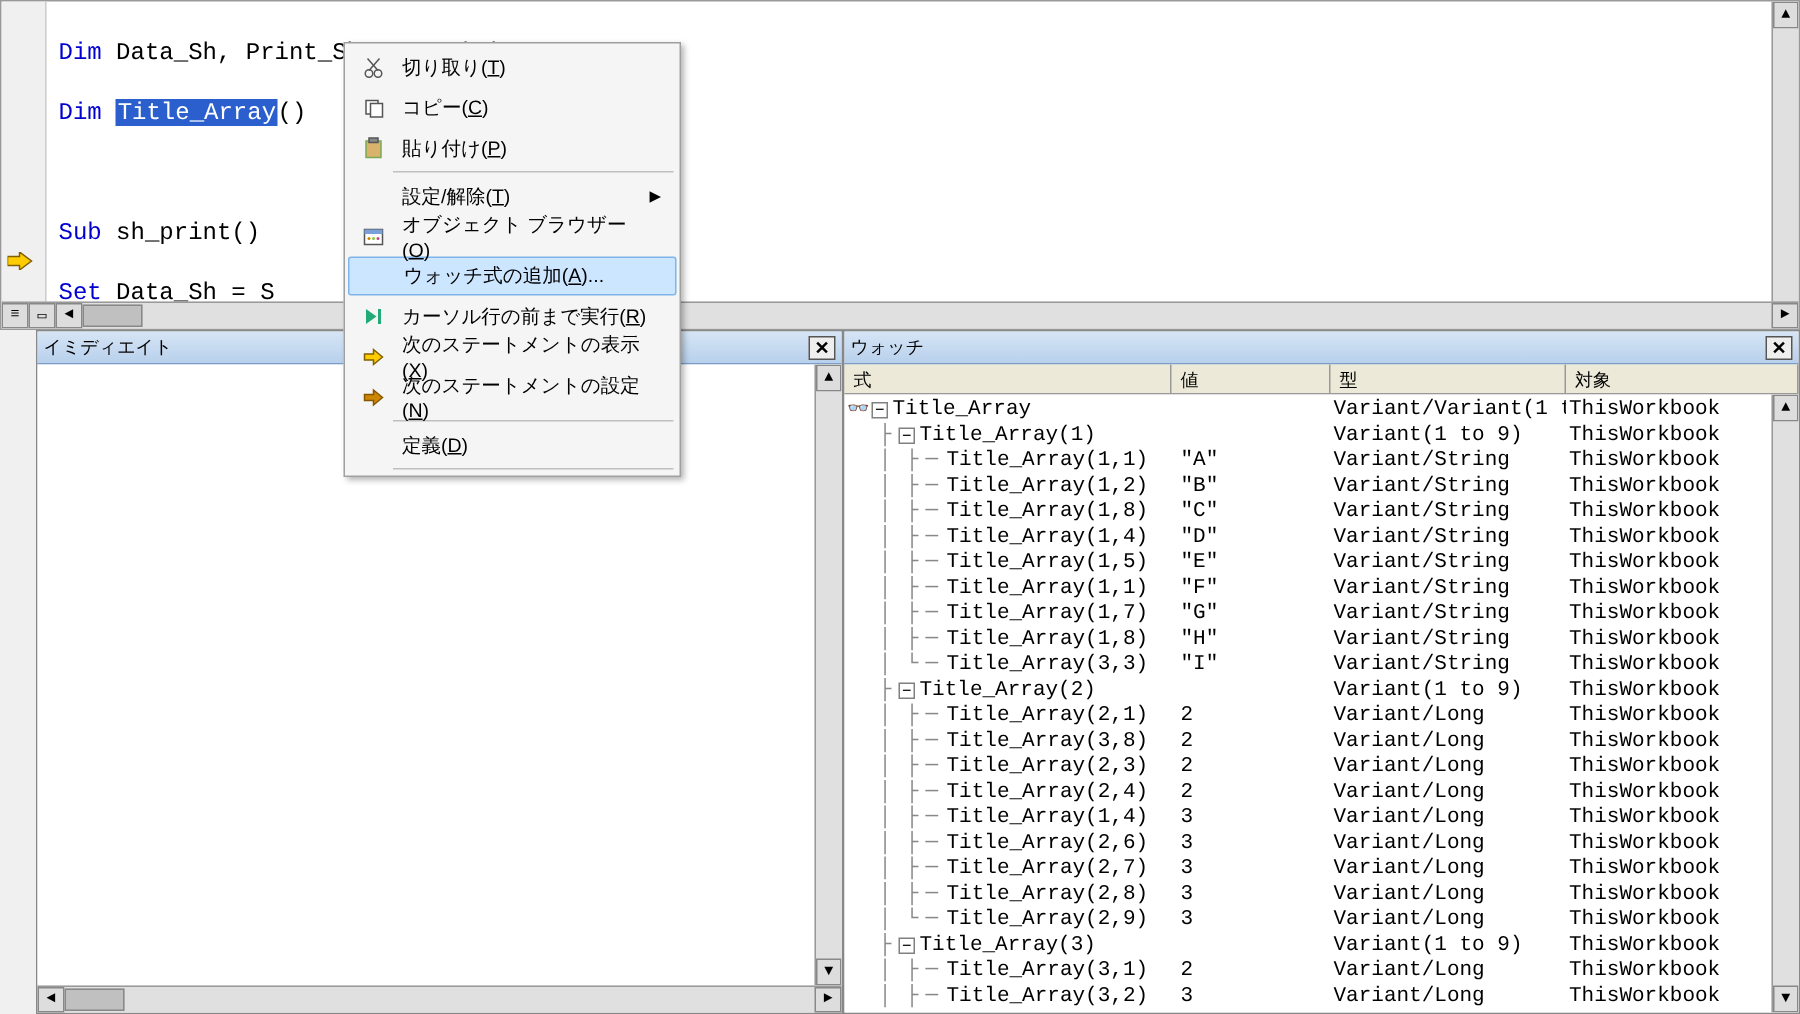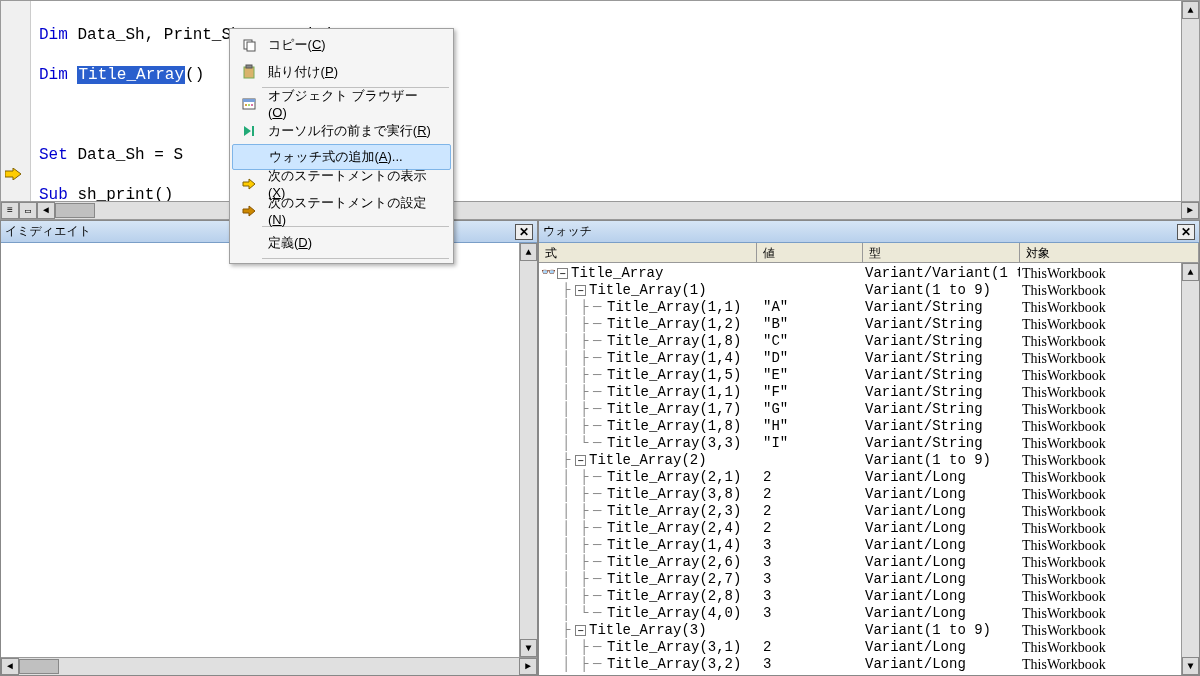--- a/index.html
+++ b/index.html
@@ -22,21 +22,21 @@
 .h-scroll-area { position: absolute; bottom: 0; left: 0; right: 0; height: 18px; display: flex; background: #e8e8e8; border-top: 1px solid #999; }
 .h-scroll-area .tab-btn { width: 18px; height: 17px; border: 1px solid #888; background: #ddd; display: flex; align-items: center; justify-content: center; font-size: 10px; }
 .h-scroll-area .scroll-track { flex: 1; background: #e0e0e0; display: flex; align-items: center; }
 .h-scroll-area .scroll-btn { width: 18px; height: 17px; border: 1px solid #888; background: #ddd; display:flex;align-items:center;justify-content:center;font-size:10px; }
 .h-scroll-area .thumb { width: 40px; height: 15px; background: #c0c0c0; border:1px solid #888; margin-left:0; }
 
 .v-scroll { width: 18px; background: #e8e8e8; border-left: 1px solid #999; display:flex; flex-direction:column; }
 .v-scroll .scroll-btn { height: 18px; border:1px solid #888; background:#ddd; display:flex;align-items:center;justify-content:center;font-size:10px;}
 .v-scroll .track { flex:1; background:#e0e0e0; }
 
-.bottom-row { display: flex; flex: 1; min-height: 0; }
+.bottom-row { display: flex; flex: 1; min-height: 0; margin-left: 24px; }
 .panel { display: flex; flex-direction: column; border: 1px solid #888; }
 .panel-left { width: 538px; }
 .panel-right { flex: 1; justify-content: flex-end; }
 .panel-header { height: 22px; background: linear-gradient(#d6e5f5,#b8d0ec); border-bottom: 1px solid #7a9ec7; display: flex; align-items: center; padding: 0 4px; font-size: 12px; }
 .panel-header .title { flex: 1; }
 .panel-header .close { width: 18px; height: 16px; border:1px solid #555; background:#eee; display:flex;align-items:center;justify-content:center;font-size:12px;font-weight:bold; font-family: Arial, sans-serif; }
 .panel-body { flex: 1; background: #fff; overflow: hidden; position: relative; display:flex; }
 .panel-body .content { flex:1; overflow:hidden; }
 
 .watch-headers { display: flex; height: 20px; background: #ece9d8; border-bottom: 1px solid #999; font-size: 12px; }
@@ -44,21 +44,21 @@
 .c-expr { width: 218px; }
 .c-val { width: 106px; }
 .c-type { width: 157px; }
 .c-obj { flex: 1; }
 
 .watch-rows { font-family: "MS Gothic","Courier New",monospace; font-size: 14px; line-height: 17px; padding: 2px 0; }
 .watch-row { display: flex; height: 17px; align-items: center; }
 .watch-row .expr-cell { width: 218px; display: flex; align-items: center; overflow: hidden; white-space: nowrap; }
 .watch-row .val-cell { width: 106px; padding-left: 6px; white-space: nowrap; }
 .watch-row .type-cell { width: 157px; padding-left: 2px; white-space: nowrap; overflow:hidden; }
-.watch-row .obj-cell { flex: 1; padding-left: 2px; white-space: nowrap; font-family: Liberation Serif, serif; }
+.watch-row .obj-cell { flex: 1; padding-left: 2px; white-space: nowrap; }
 .expander { display:inline-flex; width:11px; height:11px; border:1px solid #808080; align-items:center; justify-content:center; font-size:10px; line-height:9px; background:#fff; color:#000; margin-right:3px; font-family: monospace; }
 .glasses-icon { display:inline-block; width:16px; margin-left:2px; font-size: 12px; }
 
 .context-menu { position: absolute; top: 28px; left: 229px; width: 225px; background: #f5f5f5; border: 1px solid #a0a0a0; box-shadow: 2px 2px 4px rgba(0,0,0,0.3); z-index: 100; padding: 2px; font-family: "MS Gothic", sans-serif; font-size: 13px; }
 .menu-item { display: flex; align-items: center; height: 27px; padding: 0 4px; }
 .menu-item .icon-slot { width: 26px; display:flex; align-items:center; justify-content:center; }
 .menu-item .label { flex:1; padding-left: 6px; }
 .menu-item .arrow { width: 14px; font-size: 10px; }
 .menu-item.highlighted { background: #cde6ff; border: 1px solid #7fb5e8; border-radius: 2px; height: 26px; }
 .menu-sep { height: 1px; background: #c0c0c0; margin: 2px 2px 2px 30px; }
@@ -78,22 +78,22 @@
           <div class="break-arrow" style="top:167px;">
             <svg width="18" height="12">
                 <polygon points="0,3 8,3 8,0 16,6 8,12 8,9 0,9" fill="#ffcc00" stroke="#806000" stroke-width="1"></polygon>
               </svg>
           </div>
         </div>
         <div class="code-content">
 <div class="code-line"><span class="kw">Dim</span> Data_Sh, Print_Sh <span class="kw">As</span><span> Worksheet</span></div>
 <div class="code-line"><span class="kw">Dim</span> <span class="hl-sel">Title_Array</span><span>()</span></div>
 <div class="code-line"></div>
+<div class="code-line"><span class="kw">Sub</span><span> sh_print()</span></div>
 <div class="code-line"><span class="kw">Set</span> Data_Sh = S</div>
-<div class="code-line"><span class="kw">Sub</span><span> sh_print()</span></div>
 
 
 
 
         </div>
         <div class="v-scroll">
           <div class="scroll-btn">▲</div>
           <div class="track"></div>
           <div class="scroll-btn">▼</div>
         </div>
@@ -382,21 +382,21 @@
                 <div class="val-cell">3</div>
                 <div class="type-cell">Variant/Long</div>
                 <div class="obj-cell">ThisWorkbook</div>
               </div>
               <div class="watch-row">
                 <div class="expr-cell">
                   <span style="display:inline-block;width:18px;"></span>
                   <span style="display:inline-block;width:18px;text-align:center;color:#888;">│</span>
                   <span style="display:inline-block;width:18px;text-align:center;color:#888;">└</span>
                   <span style="display:inline-block;width:14px;color:#888;">─</span>
-                  <span>Title_Array(4,0)</span>
+                  <span>Title_Array(2,9)</span>
                 </div>
                 <div class="val-cell">3</div>
                 <div class="type-cell">Variant/Long</div>
                 <div class="obj-cell">ThisWorkbook</div>
               </div>
               <div class="watch-row">
                 <div class="expr-cell">
                   <span style="display:inline-block;width:18px;"></span>
                   <span style="display:inline-block;width:18px;text-align:center;color:#888;">├</span>
                   <span class="expander">−</span>
@@ -439,69 +439,86 @@
         </div>
       </div>
     </div>
   </div>
 </div>
 
 <div class="context-menu" id="context-menu">
     <div class="menu-item">
       <span class="icon-slot small-icon">
         <svg width="16" height="16">
+          <circle cx="5" cy="12" r="2.5" fill="none" stroke="#555"></circle>
+          <circle cx="11" cy="12" r="2.5" fill="none" stroke="#555"></circle>
+          <line x1="5" y1="10" x2="12" y2="2" stroke="#555"></line>
+          <line x1="11" y1="10" x2="4" y2="2" stroke="#555"></line>
+        </svg>
+      </span>
+      <span class="label">切り取り(<span class="underline-char">T</span>)</span>
+      <span class="arrow"></span>
+    </div>
+    <div class="menu-item">
+      <span class="icon-slot small-icon">
+        <svg width="16" height="16">
           <rect x="3" y="3" width="8" height="9" fill="#fff" stroke="#555"></rect>
           <rect x="6" y="5" width="8" height="9" fill="#fff" stroke="#555"></rect>
         </svg>
       </span>
       <span class="label">コピー(<span class="underline-char">C</span>)</span>
       <span class="arrow"></span>
     </div>
     <div class="menu-item">
       <span class="icon-slot small-icon">
         <svg width="16" height="16">
           <rect x="3" y="3" width="10" height="11" fill="#d9b36c" stroke="#7a5"></rect>
           <rect x="5" y="1" width="6" height="3" fill="#888" stroke="#555"></rect>
         </svg>
       </span>
       <span class="label">貼り付け(<span class="underline-char">P</span>)</span>
       <span class="arrow"></span>
     </div>
     <div class="menu-sep"></div>
+    <div class="menu-item">
+      <span class="icon-slot small-icon"></span>
+      <span class="label">設定/解除(<span class="underline-char">T</span>)</span>
+      <span class="arrow">▶</span>
+    </div>
     <div class="menu-item">
       <span class="icon-slot small-icon">
         <svg width="16" height="16">
           <rect x="2" y="3" width="12" height="10" fill="#fff" stroke="#555"></rect>
           <rect x="2" y="3" width="12" height="3" fill="#7aa0d8"></rect>
           <circle cx="5" cy="9" r="1" fill="#c80"></circle>
           <circle cx="8" cy="9" r="1" fill="#8c4"></circle>
           <circle cx="11" cy="9" r="1" fill="#c48"></circle>
         </svg>
       </span>
       <span class="label">オブジェクト ブラウザー(<span class="underline-char">O</span>)</span>
       <span class="arrow"></span>
     </div>
-    <div class="menu-item">
-      <span class="icon-slot small-icon">
-        <svg width="16" height="16">
-          <polygon points="3,3 3,13 10,8" fill="#2a7"></polygon>
-          <rect x="11" y="3" width="2" height="10" fill="#2a7"></rect>
-        </svg>
-      </span>
-      <span class="label">カーソル行の前まで実行(<span class="underline-char">R</span>)</span>
-      <span class="arrow"></span>
-    </div>
     <div class="menu-item highlighted">
       <span class="icon-slot small-icon"></span>
       <span class="label">ウォッチ式の追加(<span class="underline-char">A</span>)...</span>
       <span class="arrow"></span>
     </div>
     <div class="menu-item">
       <span class="icon-slot small-icon">
         <svg width="16" height="16">
+          <polygon points="3,3 3,13 10,8" fill="#2a7"></polygon>
+          <rect x="11" y="3" width="2" height="10" fill="#2a7"></rect>
+        </svg>
+      </span>
+      <span class="label">カーソル行の前まで実行(<span class="underline-char">R</span>)</span>
+      <span class="arrow"></span>
+    </div>
+    <div class="menu-item">
+      <span class="icon-slot small-icon">
+        <svg width="16" height="16">
           <polygon points="2,6 8,6 8,3 14,8 8,13 8,10 2,10" fill="#ffcc00" stroke="#806000"></polygon>
         </svg>
       </span>
       <span class="label">次のステートメントの表示(<span class="underline-char">X</span>)</span>
       <span class="arrow"></span>
     </div>
     <div class="menu-item">
       <span class="icon-slot small-icon">
         <svg width="16" height="16">
           <polygon points="2,6 8,6 8,3 14,8 8,13 8,10 2,10" fill="#c80" stroke="#850"></polygon>

